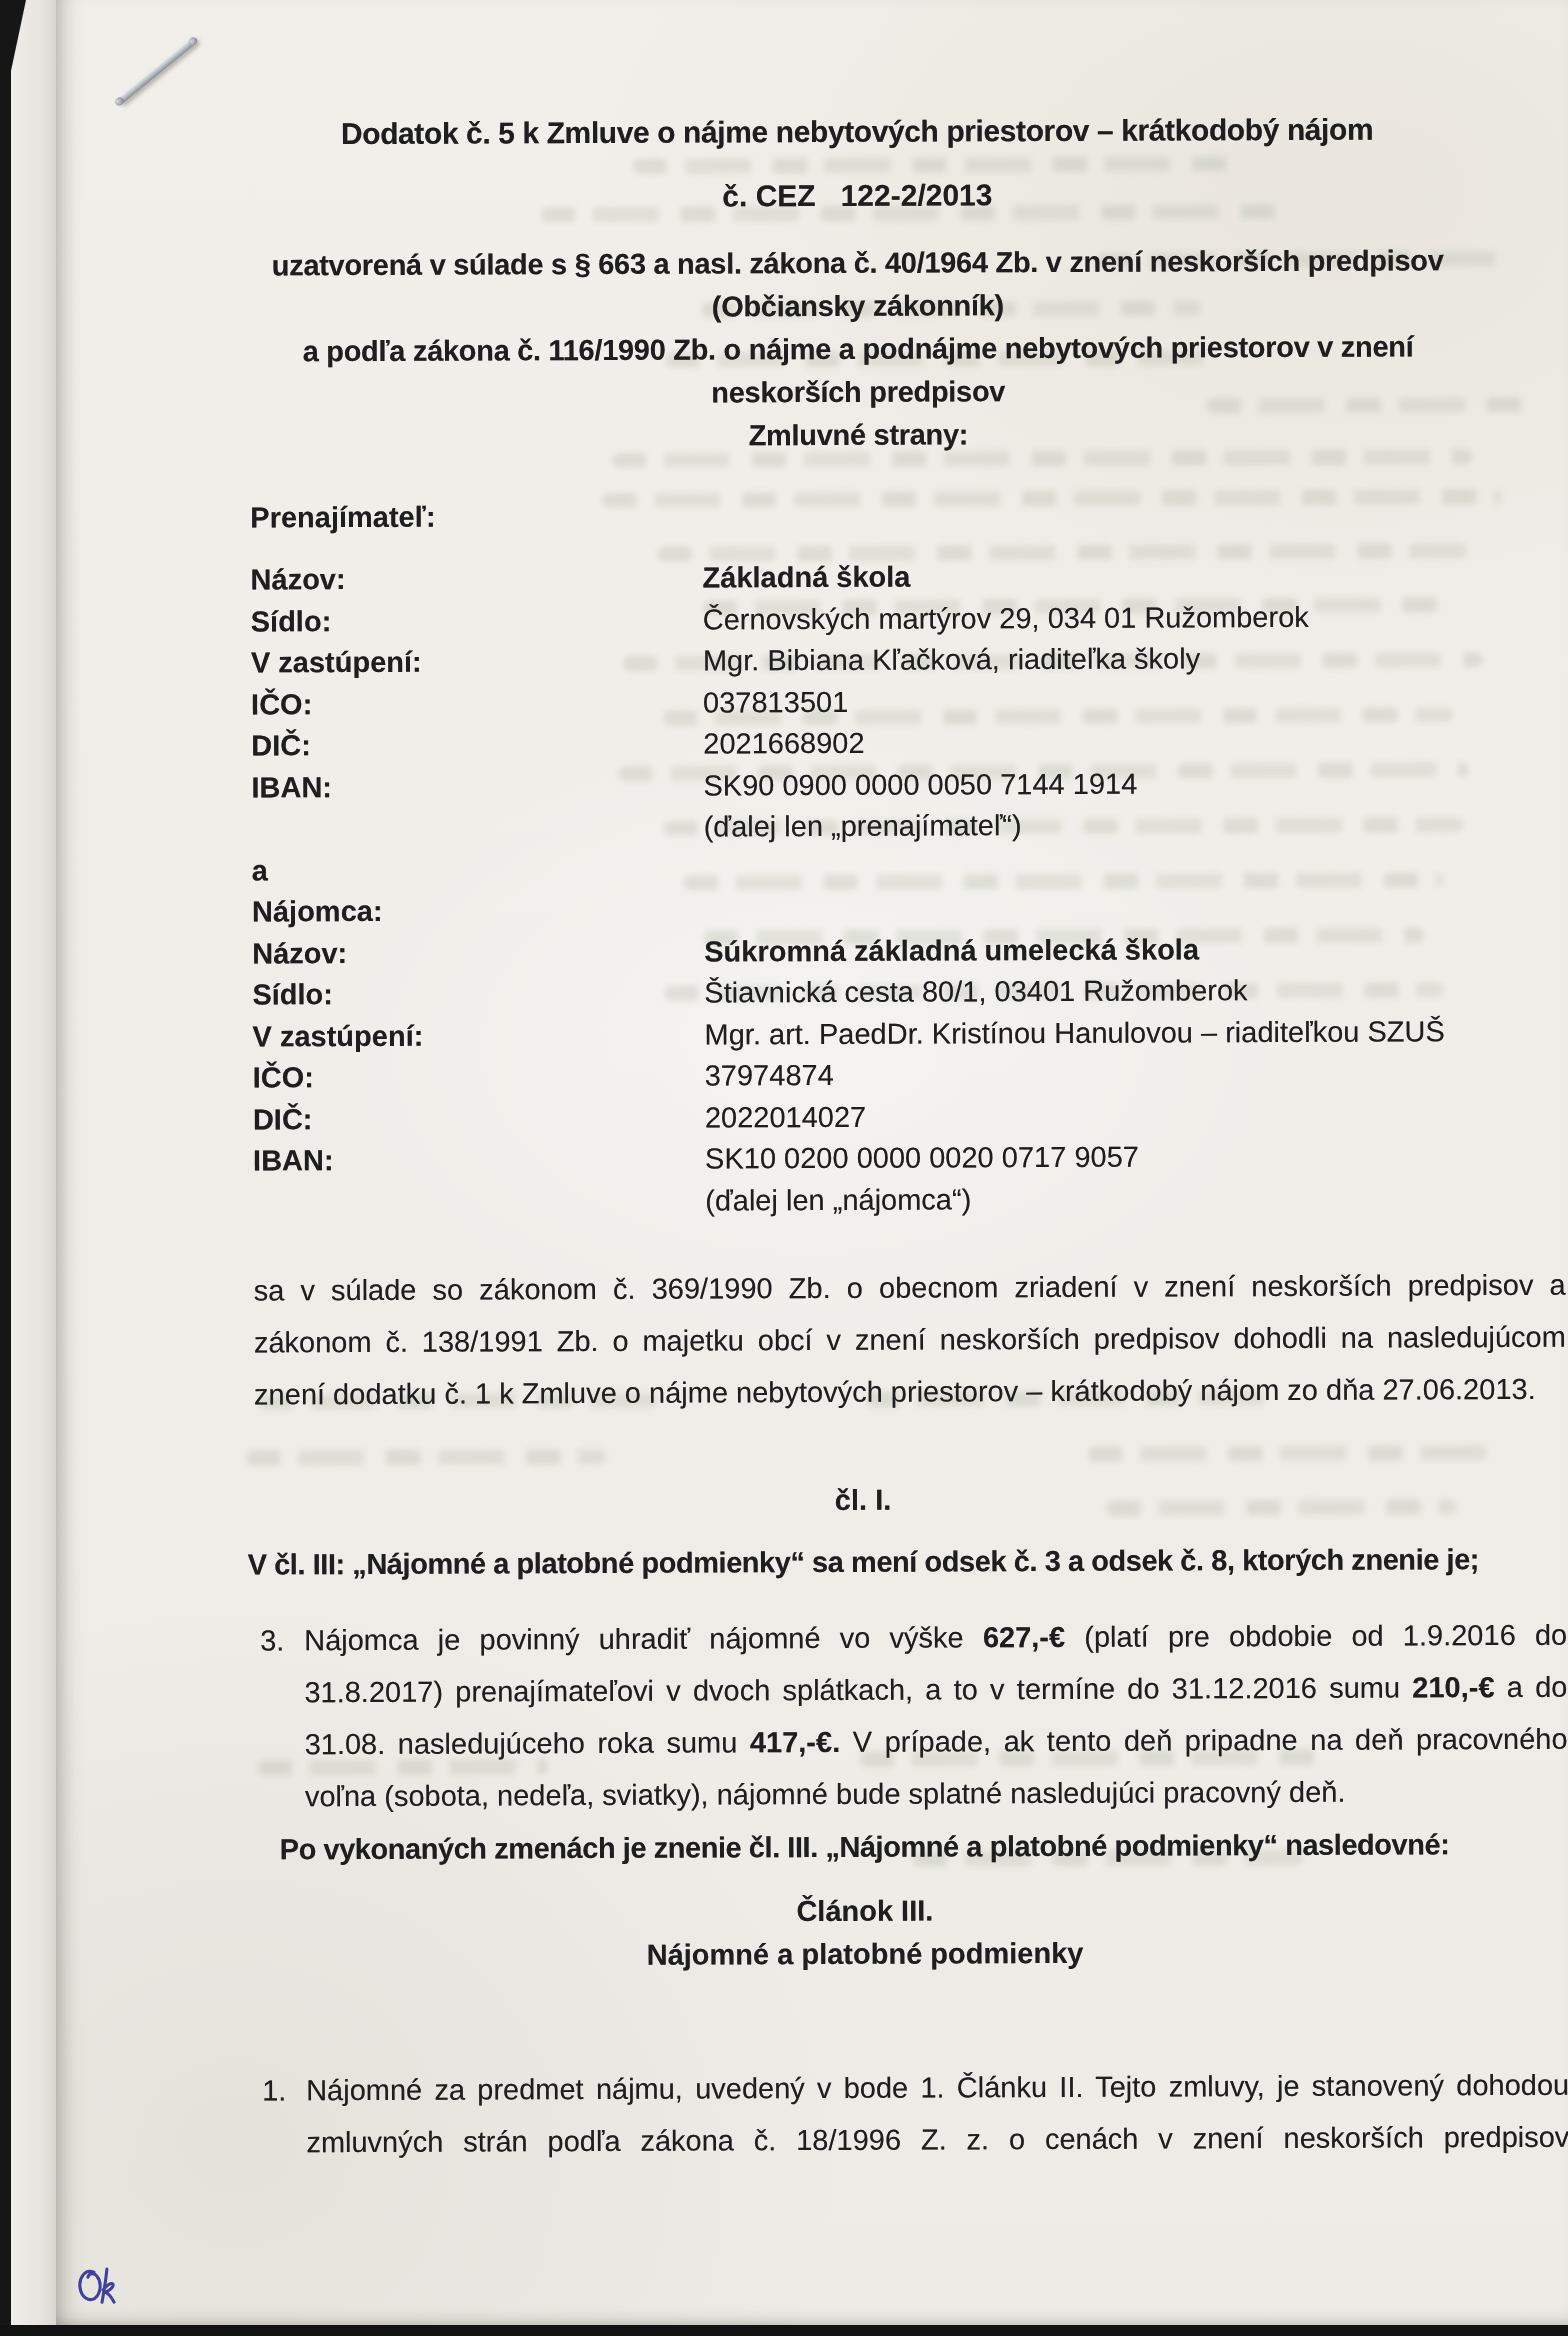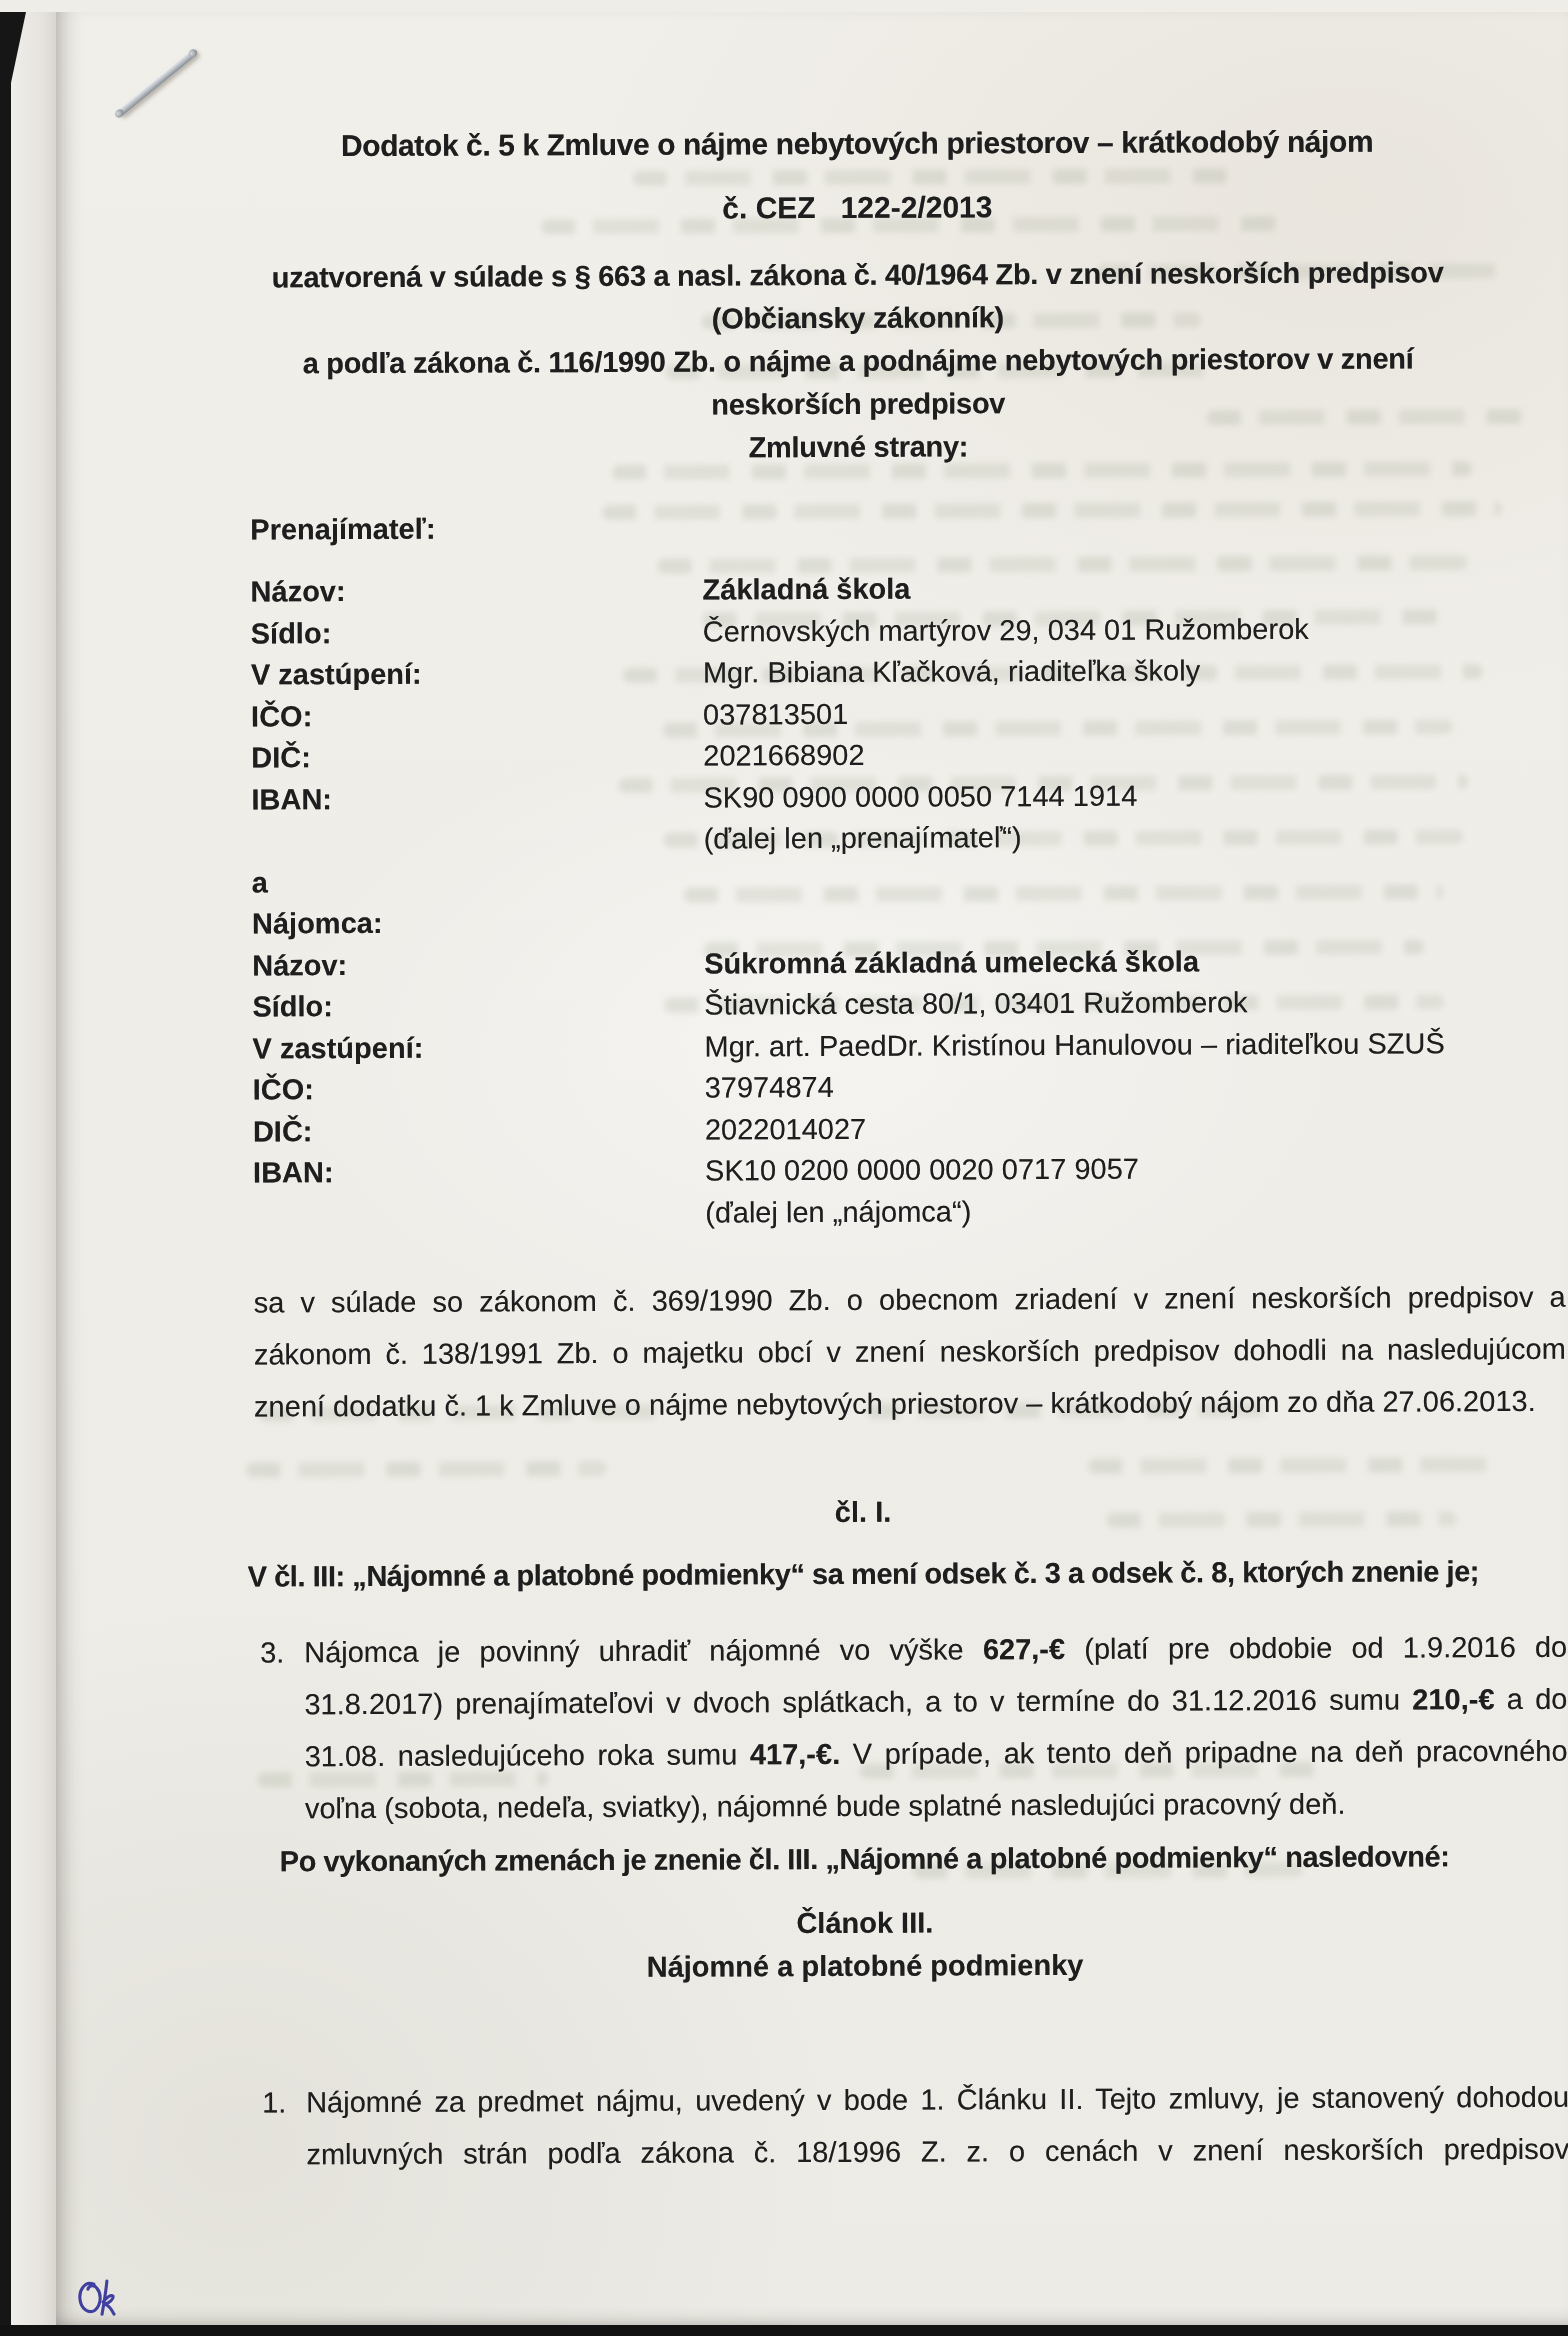--- a/index.html
+++ b/index.html
@@ -57,21 +57,21 @@
   .clause{position:absolute;left:253px;right:8px;font-size:29px;line-height:52px;z-index:3;}
   .clause .num{position:absolute;left:0;top:0;}
   .clause .ctext{margin-left:44px;text-align:justify;}
   .last-just .ctext{text-align-last:justify;}
   .initials{position:absolute;left:60px;top:2252px;width:64px;height:64px;z-index:4;}
   .initials path{fill:none;stroke:#32329b;stroke-width:3.1;stroke-linecap:round;stroke-linejoin:round;opacity:.92;}
 </style>
 </head>
 <body>
 
-<div style="position:absolute;inset:0;margin-top:12px;">
+<div style="position:absolute;inset:0;">
   <div class="under-sheet"></div>
   <div class="paper"></div>
   <div class="edge-left"></div>
   <div class="edge-bottom"></div>
 
   <div class="content" id="content">
       <div class="bt" style="left: 905px; top: 1852px; width: 390px;"></div>
       <div class="bt" style="left: 852px; top: 1752px; width: 460px;"></div>
       <div class="bt" style="left: 250px; top: 1758px; width: 290px;"></div>
       <div class="bt" style="left: 1100px; top: 1502px; width: 350px;"></div>

